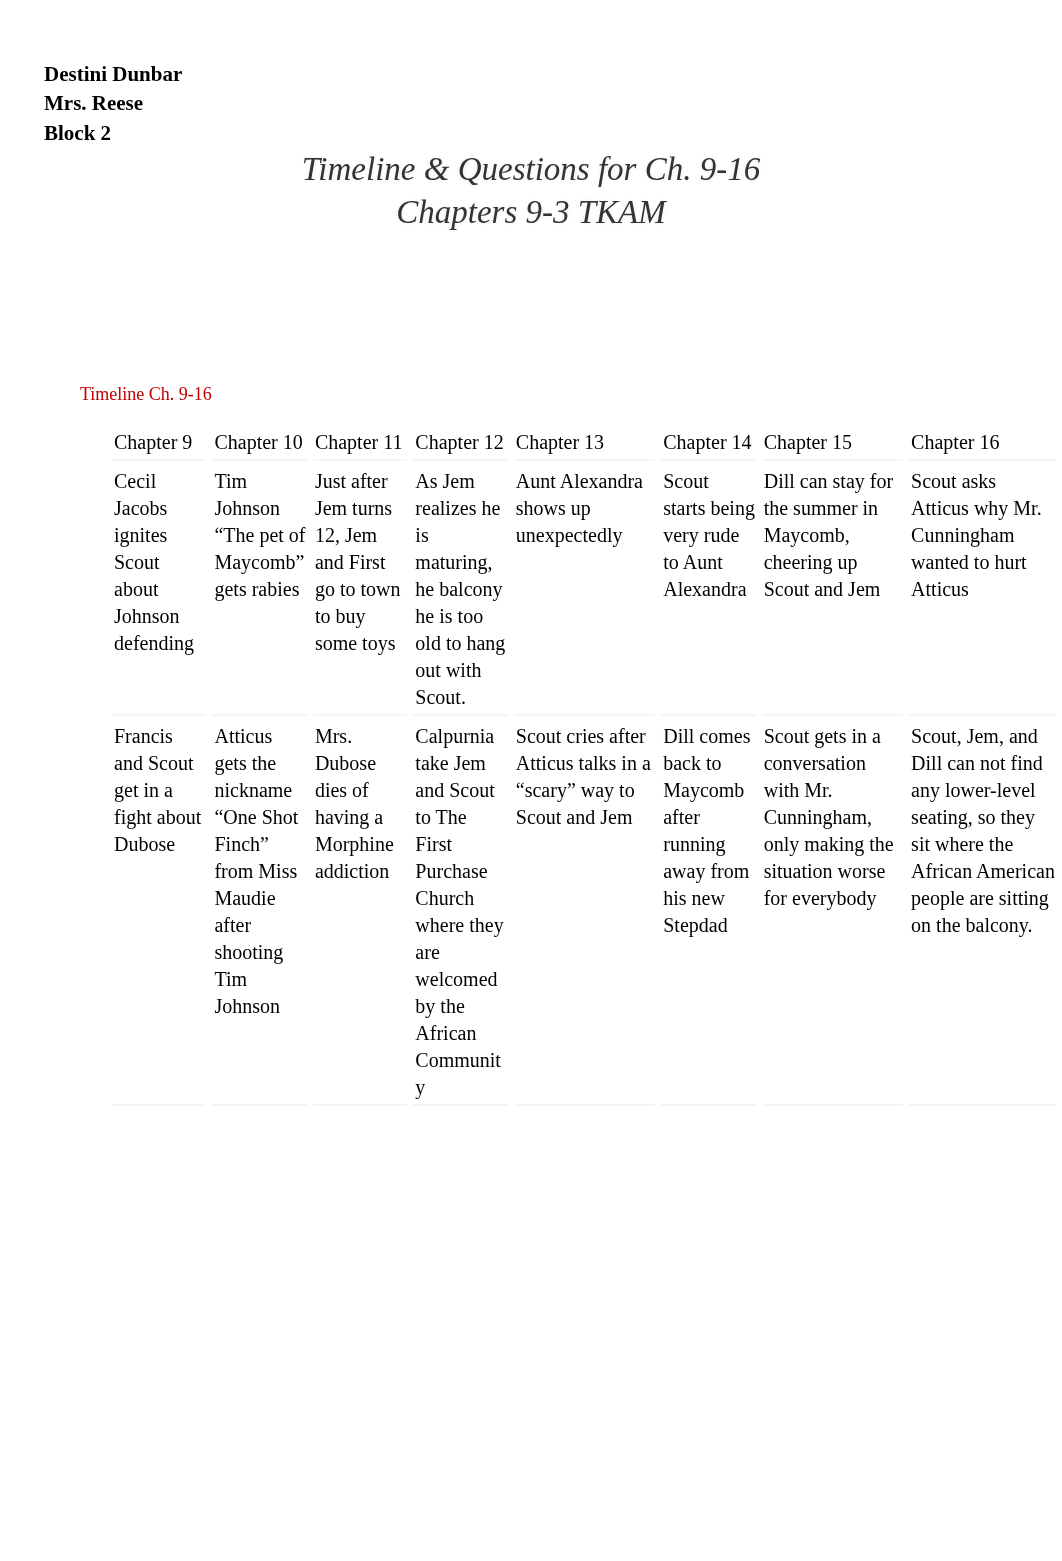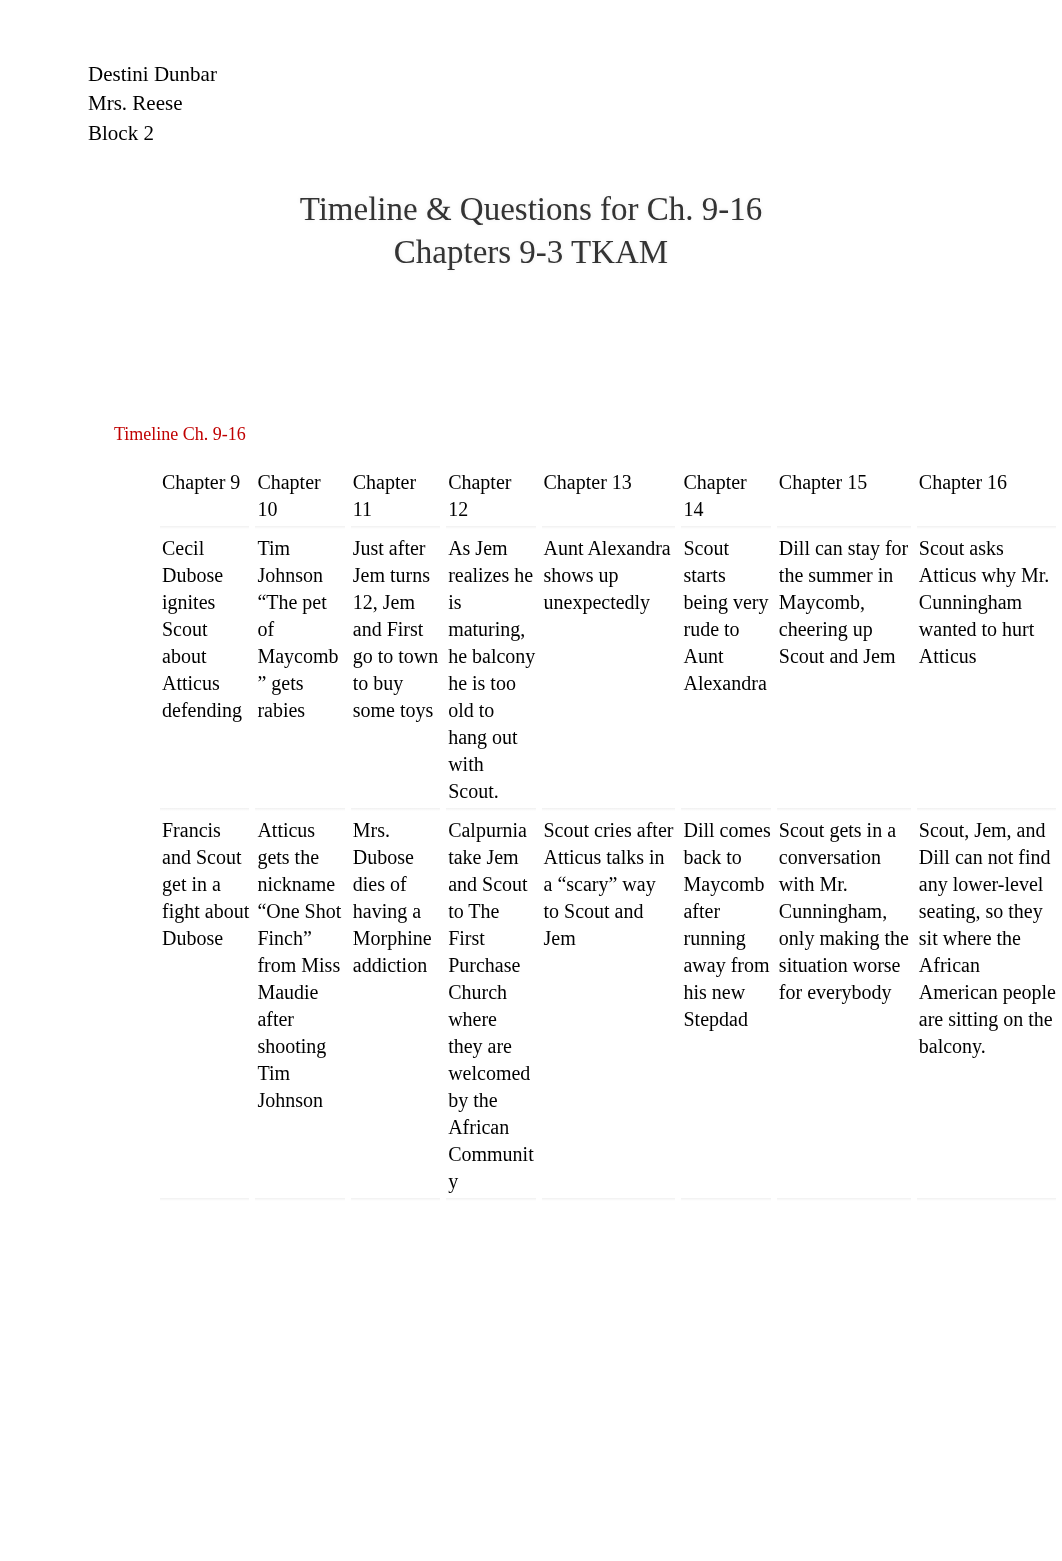--- a/index.html
+++ b/index.html
@@ -9,46 +9,46 @@
     }
     body {
       background: #ffffff;
       font-family: "Times New Roman", Times, serif;
       width: 1062px;
       height: 1561px;
       padding: 60px 0 0 0;
       color: #000;
     }
     .header-block {
-      padding-left: 88px;
-      margin-bottom: 40px;
+      padding-left: 44px;
+      font-weight: bold;
     }
     .header-line {
       font-size: 21px;
       line-height: 1.4;
     }
     .title-block {
       text-align: center;
       margin-bottom: 150px;
     }
     .title-line {
       font-size: 33px;
       color: #333;
       text-shadow: 0 0 4px rgba(0,0,0,0.08);
       line-height: 1.3;
+      font-style: italic;
     }
     .section-label {
-      padding-left: 114px;
+      padding-left: 80px;
       font-size: 18px;
       color: #c00000;
       margin-bottom: 18px;
     }
     .table-wrap {
       padding-left: 112px;
-      margin-left: 48px;
     }
     table {
       border-collapse: collapse;
       width: 100%;
       table-layout: fixed;
       font-size: 20px;
     }
     td {
       vertical-align: top;
       padding: 6px 6px 6px 2px;
@@ -103,21 +103,21 @@
       <td>Chapter 9</td>
       <td>Chapter 10</td>
       <td>Chapter 11</td>
       <td>Chapter 12</td>
       <td>Chapter 13</td>
       <td>Chapter 14</td>
       <td>Chapter 15</td>
       <td>Chapter 16</td>
     </tr>
     <tr>
-      <td>Cecil Dubose ignites Scout about Atticus defending</td>
+      <td>Cecil Jacobs ignites Scout about Johnson defending</td>
       <td>Tim Johnson “The pet of Maycomb” gets rabies</td>
       <td>Just after Jem turns 12, Jem and First go to town to buy some toys</td>
       <td>As Jem realizes he is maturing, he balcony he is too old to hang out with Scout.</td>
       <td>Aunt Alexandra shows up unexpectedly</td>
       <td>Scout starts being very rude to Aunt Alexandra</td>
       <td>Dill can stay for the summer in Maycomb, cheering up Scout and Jem</td>
       <td>Scout asks Atticus why Mr. Cunningham wanted to hurt Atticus</td>
     </tr>
     <tr>
       <td>Francis and Scout get in a fight about Dubose</td>

